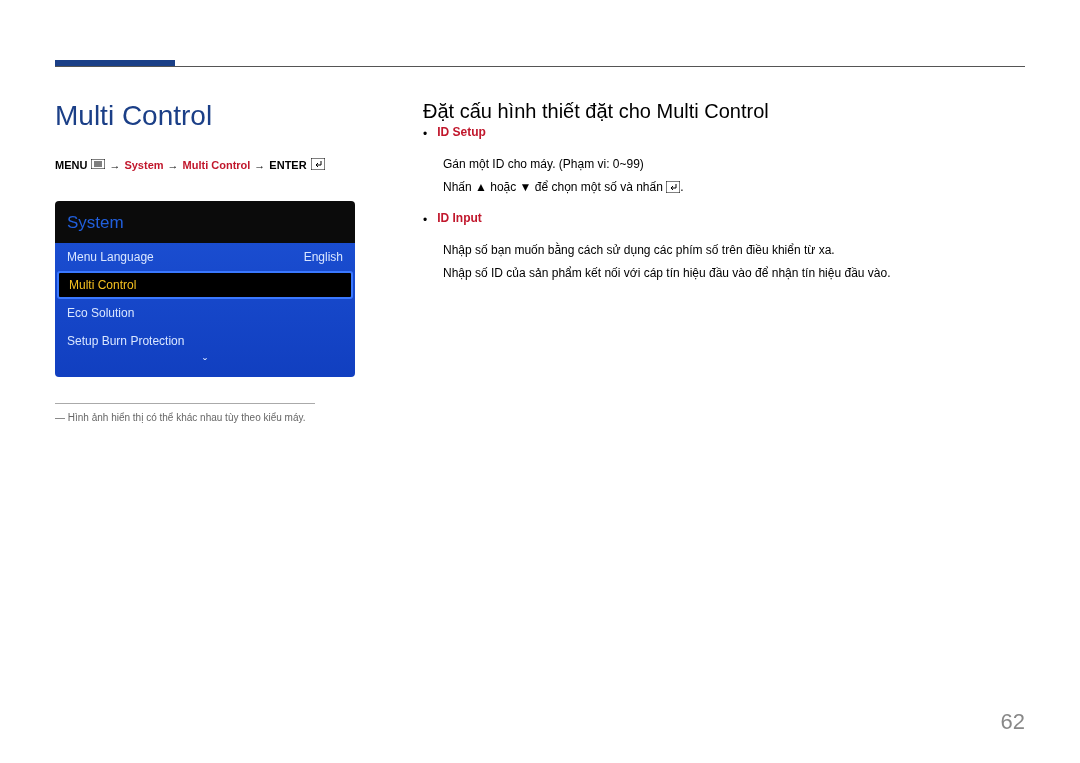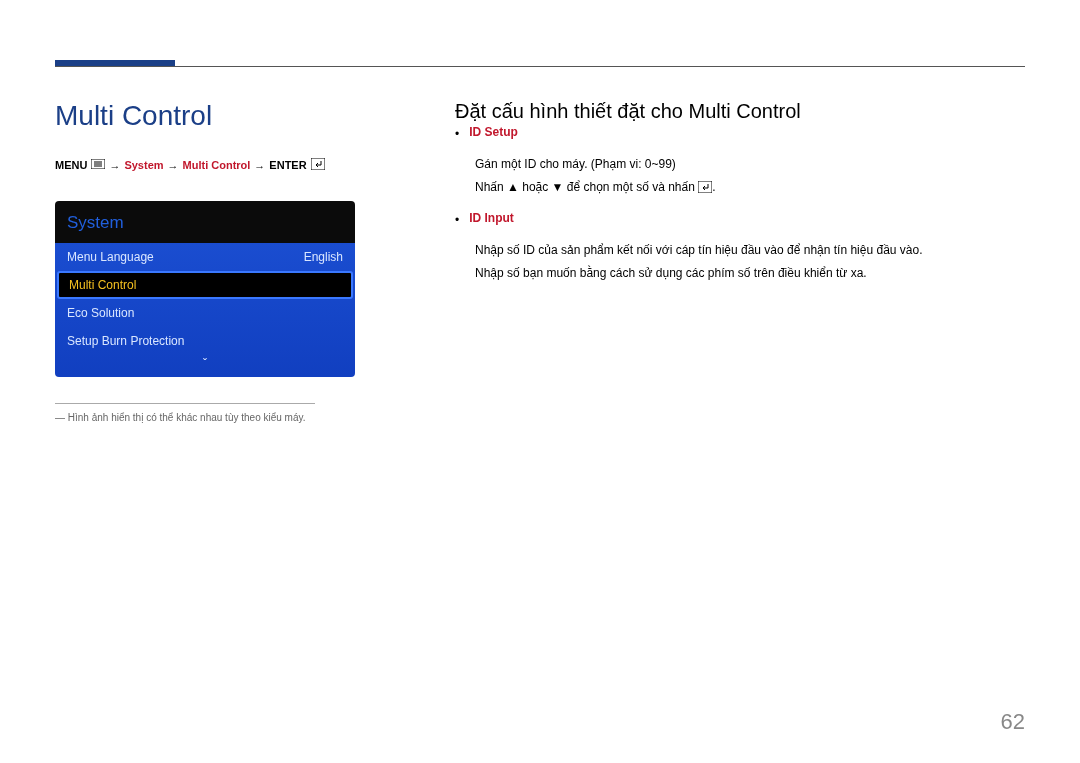--- a/index.html
+++ b/index.html
@@ -1,20 +1,20 @@
 <!DOCTYPE html>
 <html><head>
 <meta charset="utf-8">
 <style>
   * { box-sizing: border-box; margin: 0; padding: 0; }
   html, body { width: 1080px; height: 763px; background: #fff; font-family: Arial, Helvetica, sans-serif; color: #000; }
   .page { position: relative; width: 1080px; height: 763px; padding: 60px 55px 0 55px; }
   .top-rule { position: absolute; top: 66px; left: 55px; right: 55px; border-top: 1px solid #555; }
   .top-tab { position: absolute; top: 60px; left: 55px; width: 120px; height: 6px; background: #1b3f87; }
-  .columns { display: flex; gap: 100px; padding-top: 40px; }
+  .columns { display: flex; gap: 68px; padding-top: 40px; }
   .left-col { width: 300px; flex: 0 0 auto; }
   .right-col { flex: 1 1 auto; }
   .section-title { font-size: 28px; color: #1b3f87; font-weight: 400; margin-bottom: 26px; }
   .breadcrumb { font-size: 11px; color: #000; margin-bottom: 29px; display: flex; align-items: center; flex-wrap: wrap; gap: 4px; }
   .breadcrumb .bold { font-weight: 700; }
   .breadcrumb .red { color: #c1172c; font-weight: 700; }
   .breadcrumb .arrow { font-size: 11px; color:#000; }
   .bc-icon { display: inline-block; vertical-align: middle; }
   .osd { width: 300px; border-radius: 4px; overflow: hidden; font-size: 12px; }
   .osd-header { background: #0b0b0b; color: #215fdc; padding: 12px 12px 10px 12px; font-size: 17px; }
@@ -114,22 +114,22 @@
                   <path d="M10 3 L10 7 L5 7 M5 7 L7 5 M5 7 L7 9" fill="none" stroke="#000" stroke-width="1"></path>
                 </svg></span>.
           </p>
         </div>
 
         <div class="bullet-item">
           <span class="bullet-dot">•</span>
           <span class="bullet-head">ID Input</span>
         </div>
         <div class="bullet-body">
+          <p>Nhập số bạn muốn bằng cách sử dụng các phím số trên điều khiển từ xa.</p>
           <p>Nhập số ID của sản phẩm kết nối với cáp tín hiệu đầu vào để nhận tín hiệu đầu vào.</p>
-          <p>Nhập số bạn muốn bằng cách sử dụng các phím số trên điều khiển từ xa.</p>
         </div>
       </div>
     </div>
 
   </div>
 
   <div class="page-number">62</div>
 </div>
 
 </body></html>

